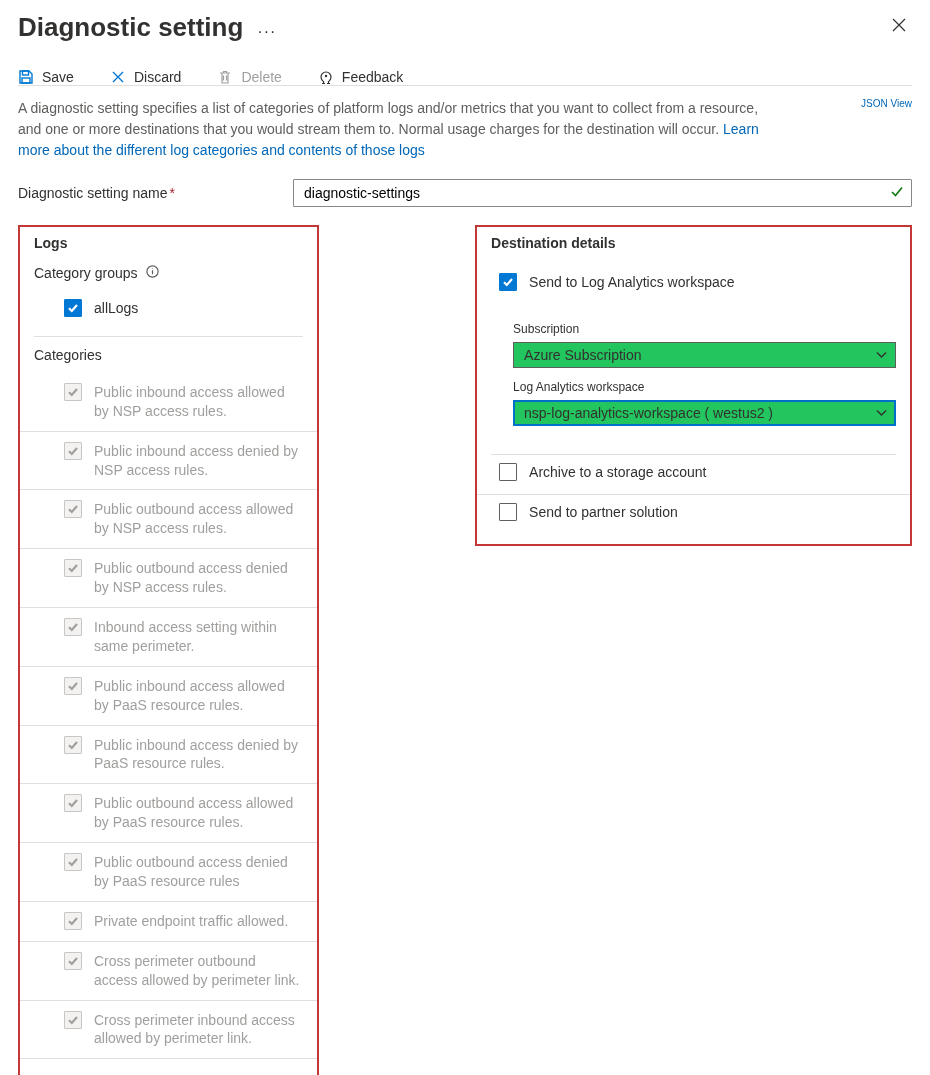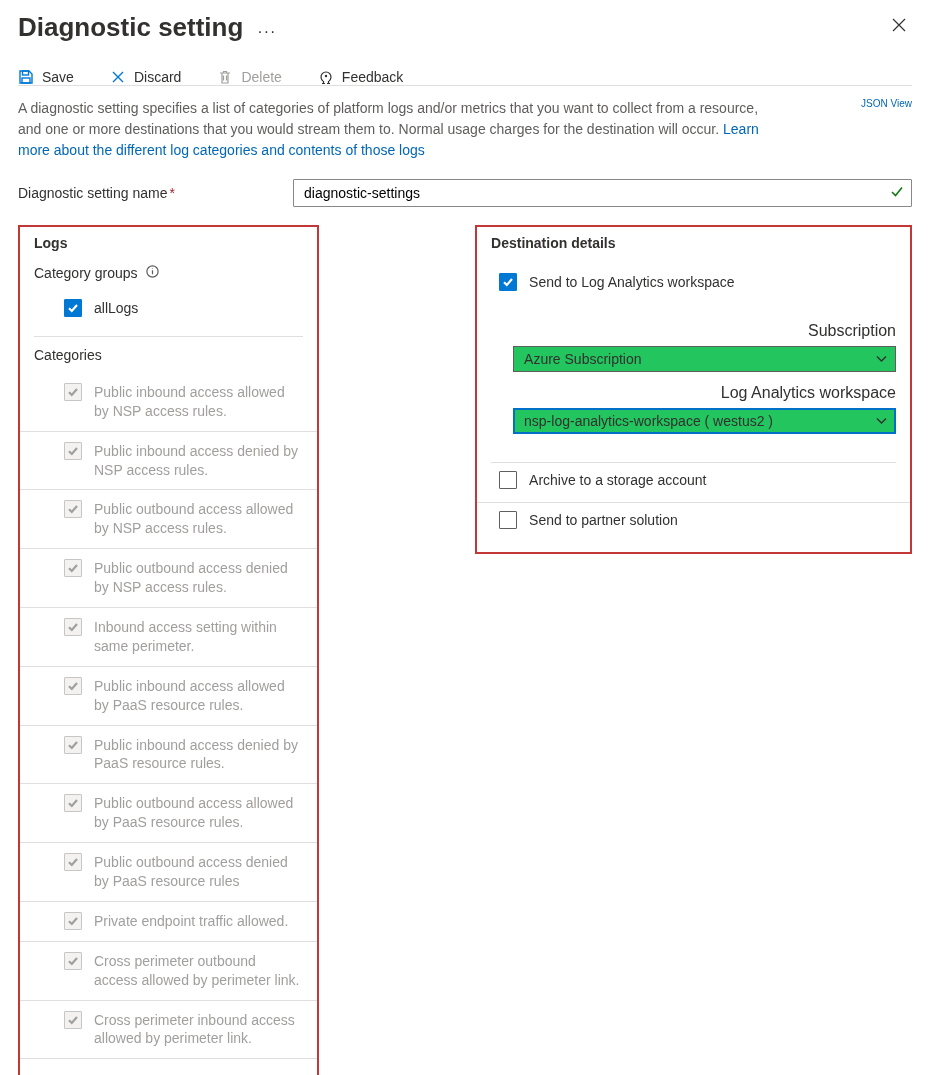--- a/index.html
+++ b/index.html
@@ -73,21 +73,21 @@
   .cb.disabled{background:var(--check-disabled-bg);border-color:#c8c6c4;cursor:default;}
   .cb.disabled svg{width:12px;height:12px;stroke:var(--check-disabled-fg);stroke-width:2.2;fill:none;}
   .check-label{line-height:1.35;font-size:14px;}
   .check-label.disabled{color:var(--text-disabled);}
   
   .dest-section{padding:0 14px;}
   .dest-check-row{display:flex;align-items:center;gap:12px;padding:8px 22px 12px 22px;border-bottom:1px solid var(--border-light);}
   .dest-check-row:last-of-type{border-bottom:none;}
   .dest-check-row .check-label{color:var(--text);}
   .dest-nested{padding:6px 0 10px 22px;border-bottom:1px solid var(--border-light);}
-  .field-label{font-size:16px;color:var(--text);margin:12px 0 6px 0;text-align:right;}
+  .field-label{font-size:12px;color:var(--text);margin:12px 0 6px 0;}
   .select{position:relative;display:flex;align-items:center;border:1px solid var(--input-border);height:26px;padding:0 28px 0 10px;font-size:14px;cursor:pointer;background:#22c55e;}
   .select.focus{border-color:var(--focus);box-shadow:0 0 0 1px var(--focus) inset;}
   .select-chevron{position:absolute;right:8px;top:50%;transform:translateY(-50%);}
   .select-chevron svg{width:11px;height:11px;stroke:var(--text);stroke-width:1.4;fill:none;}
 </style>
 </head>
 <body>
 
 <div class="header">
   <div class="title-wrap">

